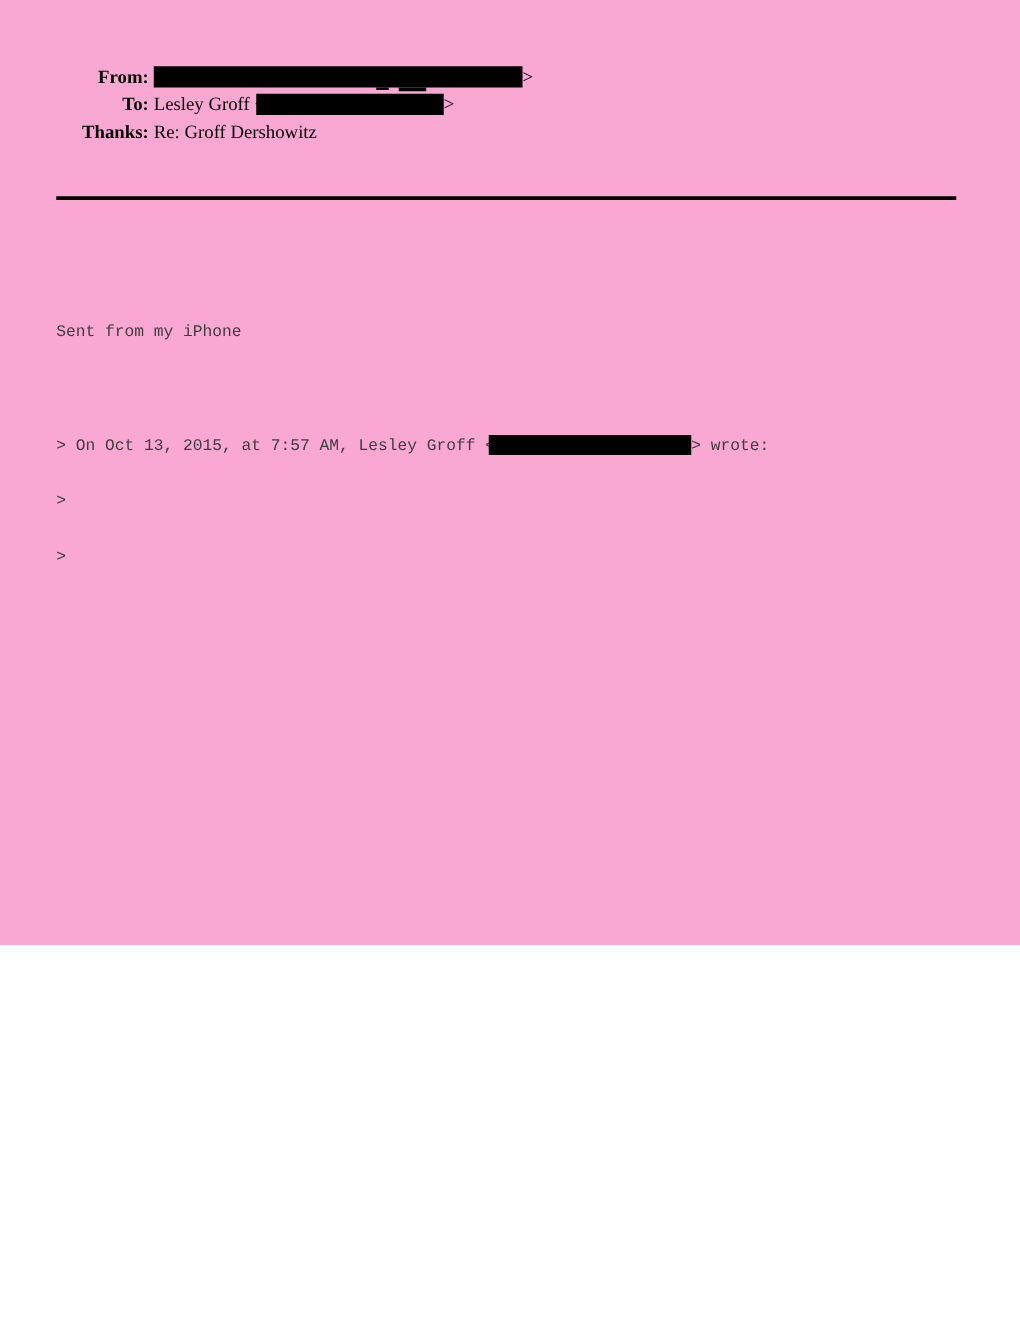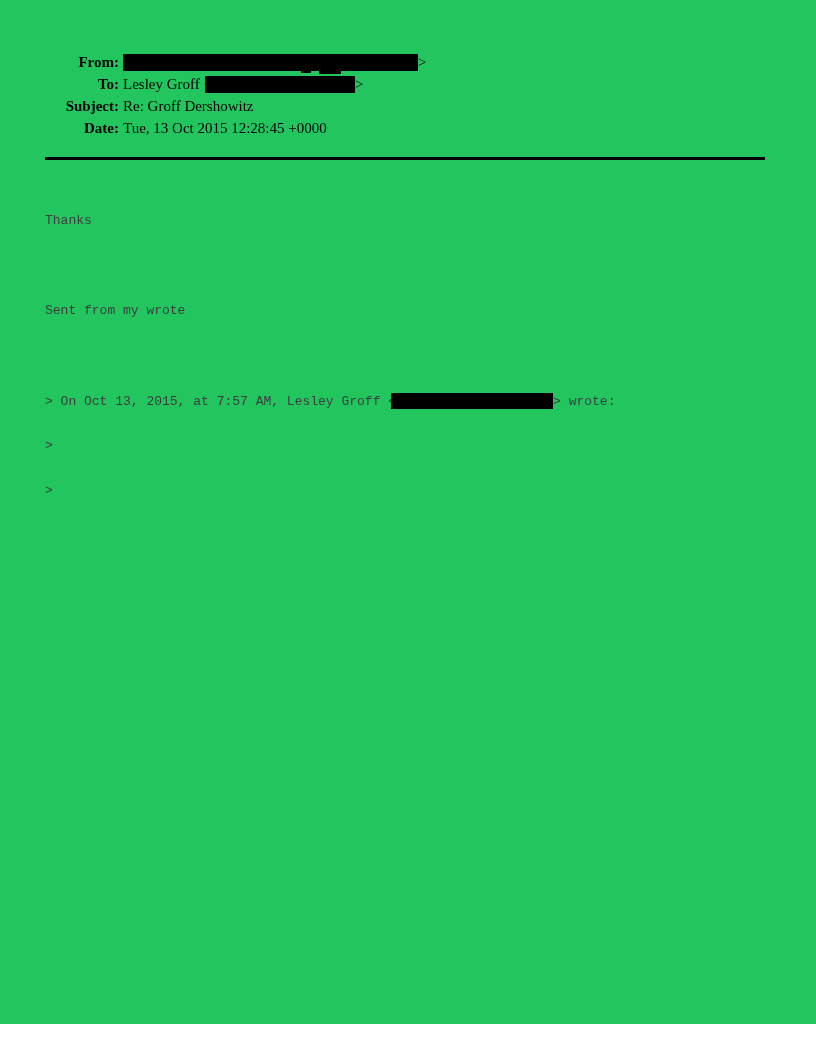--- a/index.html
+++ b/index.html
@@ -3,22 +3,22 @@
 <meta charset="utf-8">
 <style>
   html, body {
     margin: 0;
     padding: 0;
     background: #ffffff;
   }
   .page {
     position: relative;
     width: 816px;
-    height: 1024px;
-    background: #22c55e;
+    height: 756px;
+    background: #f9a8d4;
     overflow: hidden;
     font-family: "Liberation Serif", serif;
   }
 
   
   .mail-header {
     position: absolute;
     left: 40px;
     top: 51px;
     font-family: "Liberation Serif", serif;
@@ -121,36 +121,31 @@
       <span class="hlabel">From:</span>
       <span class="hvalue"><span class="redact redact-from"></span><span>&gt;</span></span>
     </div>
 
     <div class="hrow">
       <span class="hlabel">To:</span>
       <span class="hvalue"><span>Lesley Groff &lt;</span><span class="redact redact-to"></span><span>&gt;</span></span>
     </div>
 
     <div class="hrow">
-      <span class="hlabel">Subject:</span>
+      <span class="hlabel">Thanks:</span>
       <span class="hvalue">Re: Groff Dershowitz</span>
     </div>
 
-    <div class="hrow">
-      <span class="hlabel">Date:</span>
-      <span class="hvalue">Tue, 13 Oct 2015 12:28:45 +0000</span>
-    </div>
 
   </div>
 
   <div class="rule"></div>
 
   <div class="mail-body">
-    <div class="bline">Thanks</div>
     <div class="bline"></div>
-    <div class="bline">Sent from my wrote</div>
+    <div class="bline">Sent from my iPhone</div>
     <div class="bline"></div>
     <div class="bline"><span>&gt; On Oct 13, 2015, at 7:57 AM, Lesley Groff &lt;</span><span class="redact redact-quote"></span><span>&gt; wrote:</span></div>
     <div class="bline">&gt;</div>
     <div class="bline">&gt;</div>
   </div>
 
 </div>
 
 </body></html>

